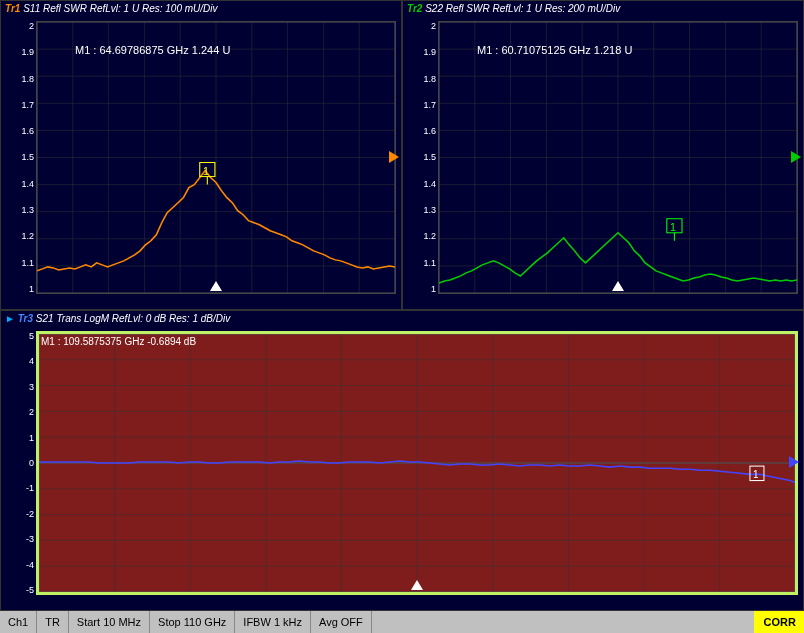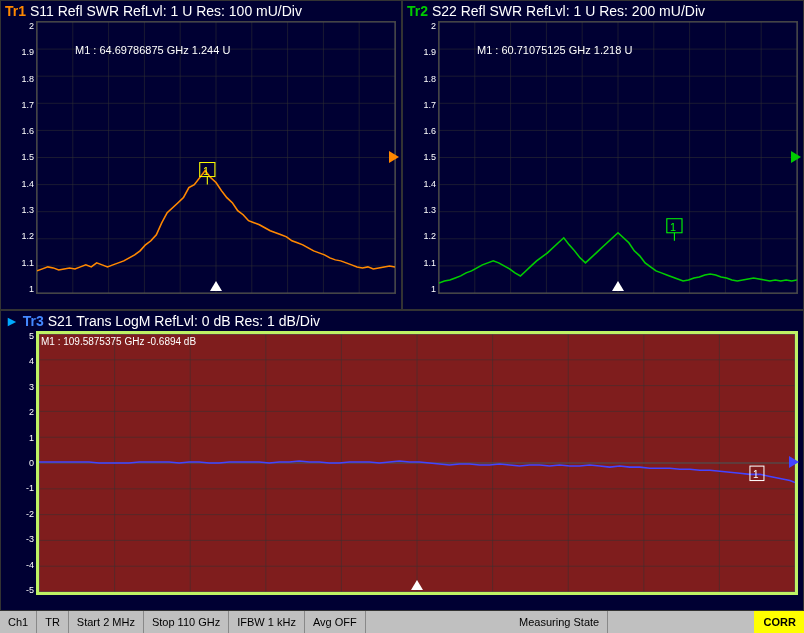--- a/index.html
+++ b/index.html
@@ -38,24 +38,25 @@
       position: relative;
       background: #000033;
       border: 1px solid #333;
       flex: 1;
     }
 
     .plot-title {
       position: absolute;
       top: 2px;
       left: 4px;
-      font-size: 14px;
+      font-size: 10px;
       color: #fff;
       z-index: 10;
       white-space: nowrap;
+      font-style: italic;
     }
 
     .plot-canvas {
       position: absolute;
       top: 20px;
       left: 35px;
       right: 5px;
       bottom: 15px;
       background: #000033;
       border: 1px solid #444;
@@ -347,31 +348,28 @@
   </div>
 
   <div class="status-bar">
     <div class="status-item">
       <span>Ch1</span>
     </div>
     <div class="status-item">
       <span>TR</span>
     </div>
     <div class="status-item">
-      <span>Start 2 MHz</span>
+      <span>Start 10 MHz</span>
     </div>
     <div class="status-item">
       <span>Stop 110 GHz</span>
     </div>
     <div class="status-item">
       <span>IFBW 1 kHz</span>
     </div>
     <div class="status-item">
       <span>Avg OFF</span>
-    </div>
-    <div class="status-item measuring" style="margin-left:auto;">
-      <span>Measuring State</span>
     </div>
     <div class="status-item corr">
       <span>CORR</span>
     </div>
   </div>
 </div>
 
 </body></html>

